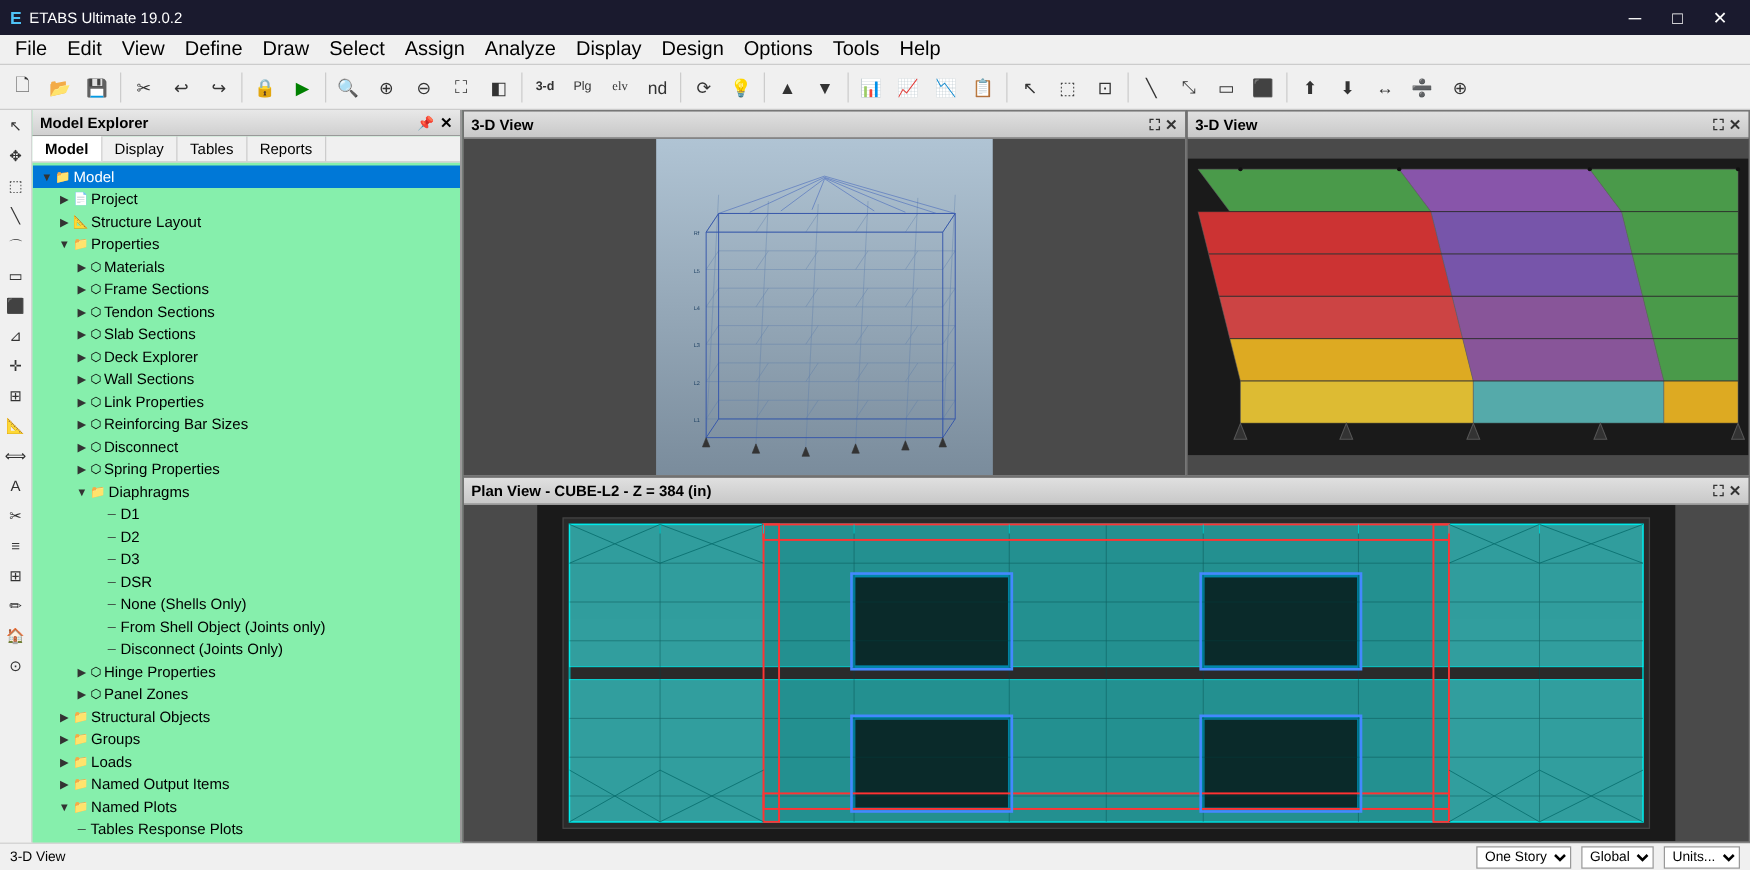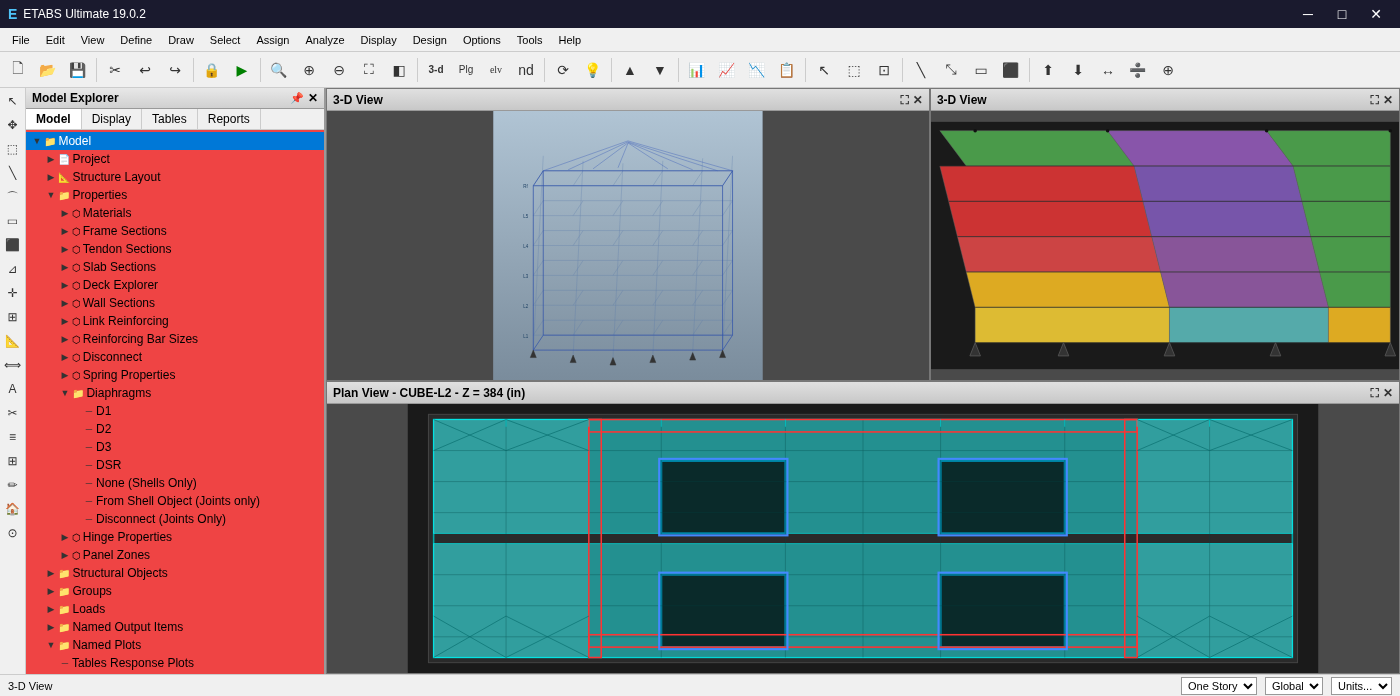--- a/index.html
+++ b/index.html
@@ -28,21 +28,21 @@
       background: #f0f0f0;
       height: 24px;
       display: flex;
       align-items: center;
       padding: 0 4px;
       border-bottom: 1px solid #ccc;
     }
     .menu-item {
       padding: 2px 8px;
       cursor: pointer;
-      font-size: 11px;
+      font-size: 16px;
       height: 100%;
       display: flex;
       align-items: center;
     }
 
     
     .toolbar {
       background: #f0f0f0;
       height: 36px;
       display: flex;
@@ -79,22 +79,22 @@
       gap: 2px;
     }
     .left-btn {
       width: 22px; height: 22px; background: transparent; border: 1px solid transparent;
       cursor: pointer; display: flex; align-items: center; justify-content: center;
       font-size: 12px; color: #333;
     }
 
     
     .explorer-panel {
-      width: 300px;
-      background: #ef4444;
+      width: 344px;
+      background: #86efac;
       border-right: 2px solid #999;
       display: flex;
       flex-direction: column;
       min-height: 0;
     }
     .explorer-header {
       background: linear-gradient(180deg, #e8e8e8, #d0d0d0);
       border-bottom: 1px solid #999;
       padding: 3px 6px;
       display: flex;
@@ -402,21 +402,21 @@
         <span class="tree-indent" style="width:32px;"></span>
         <span class="tree-expand">▶</span>
         <span class="tree-icon">⬡</span>
         <span>Wall Sections</span>
       </div>
 
       <div class="tree-item">
         <span class="tree-indent" style="width:32px;"></span>
         <span class="tree-expand">▶</span>
         <span class="tree-icon">⬡</span>
-        <span>Link Reinforcing</span>
+        <span>Link Properties</span>
       </div>
 
       <div class="tree-item">
         <span class="tree-indent" style="width:32px;"></span>
         <span class="tree-expand">▶</span>
         <span class="tree-icon">⬡</span>
         <span>Reinforcing Bar Sizes</span>
       </div>
 
       <div class="tree-item">

